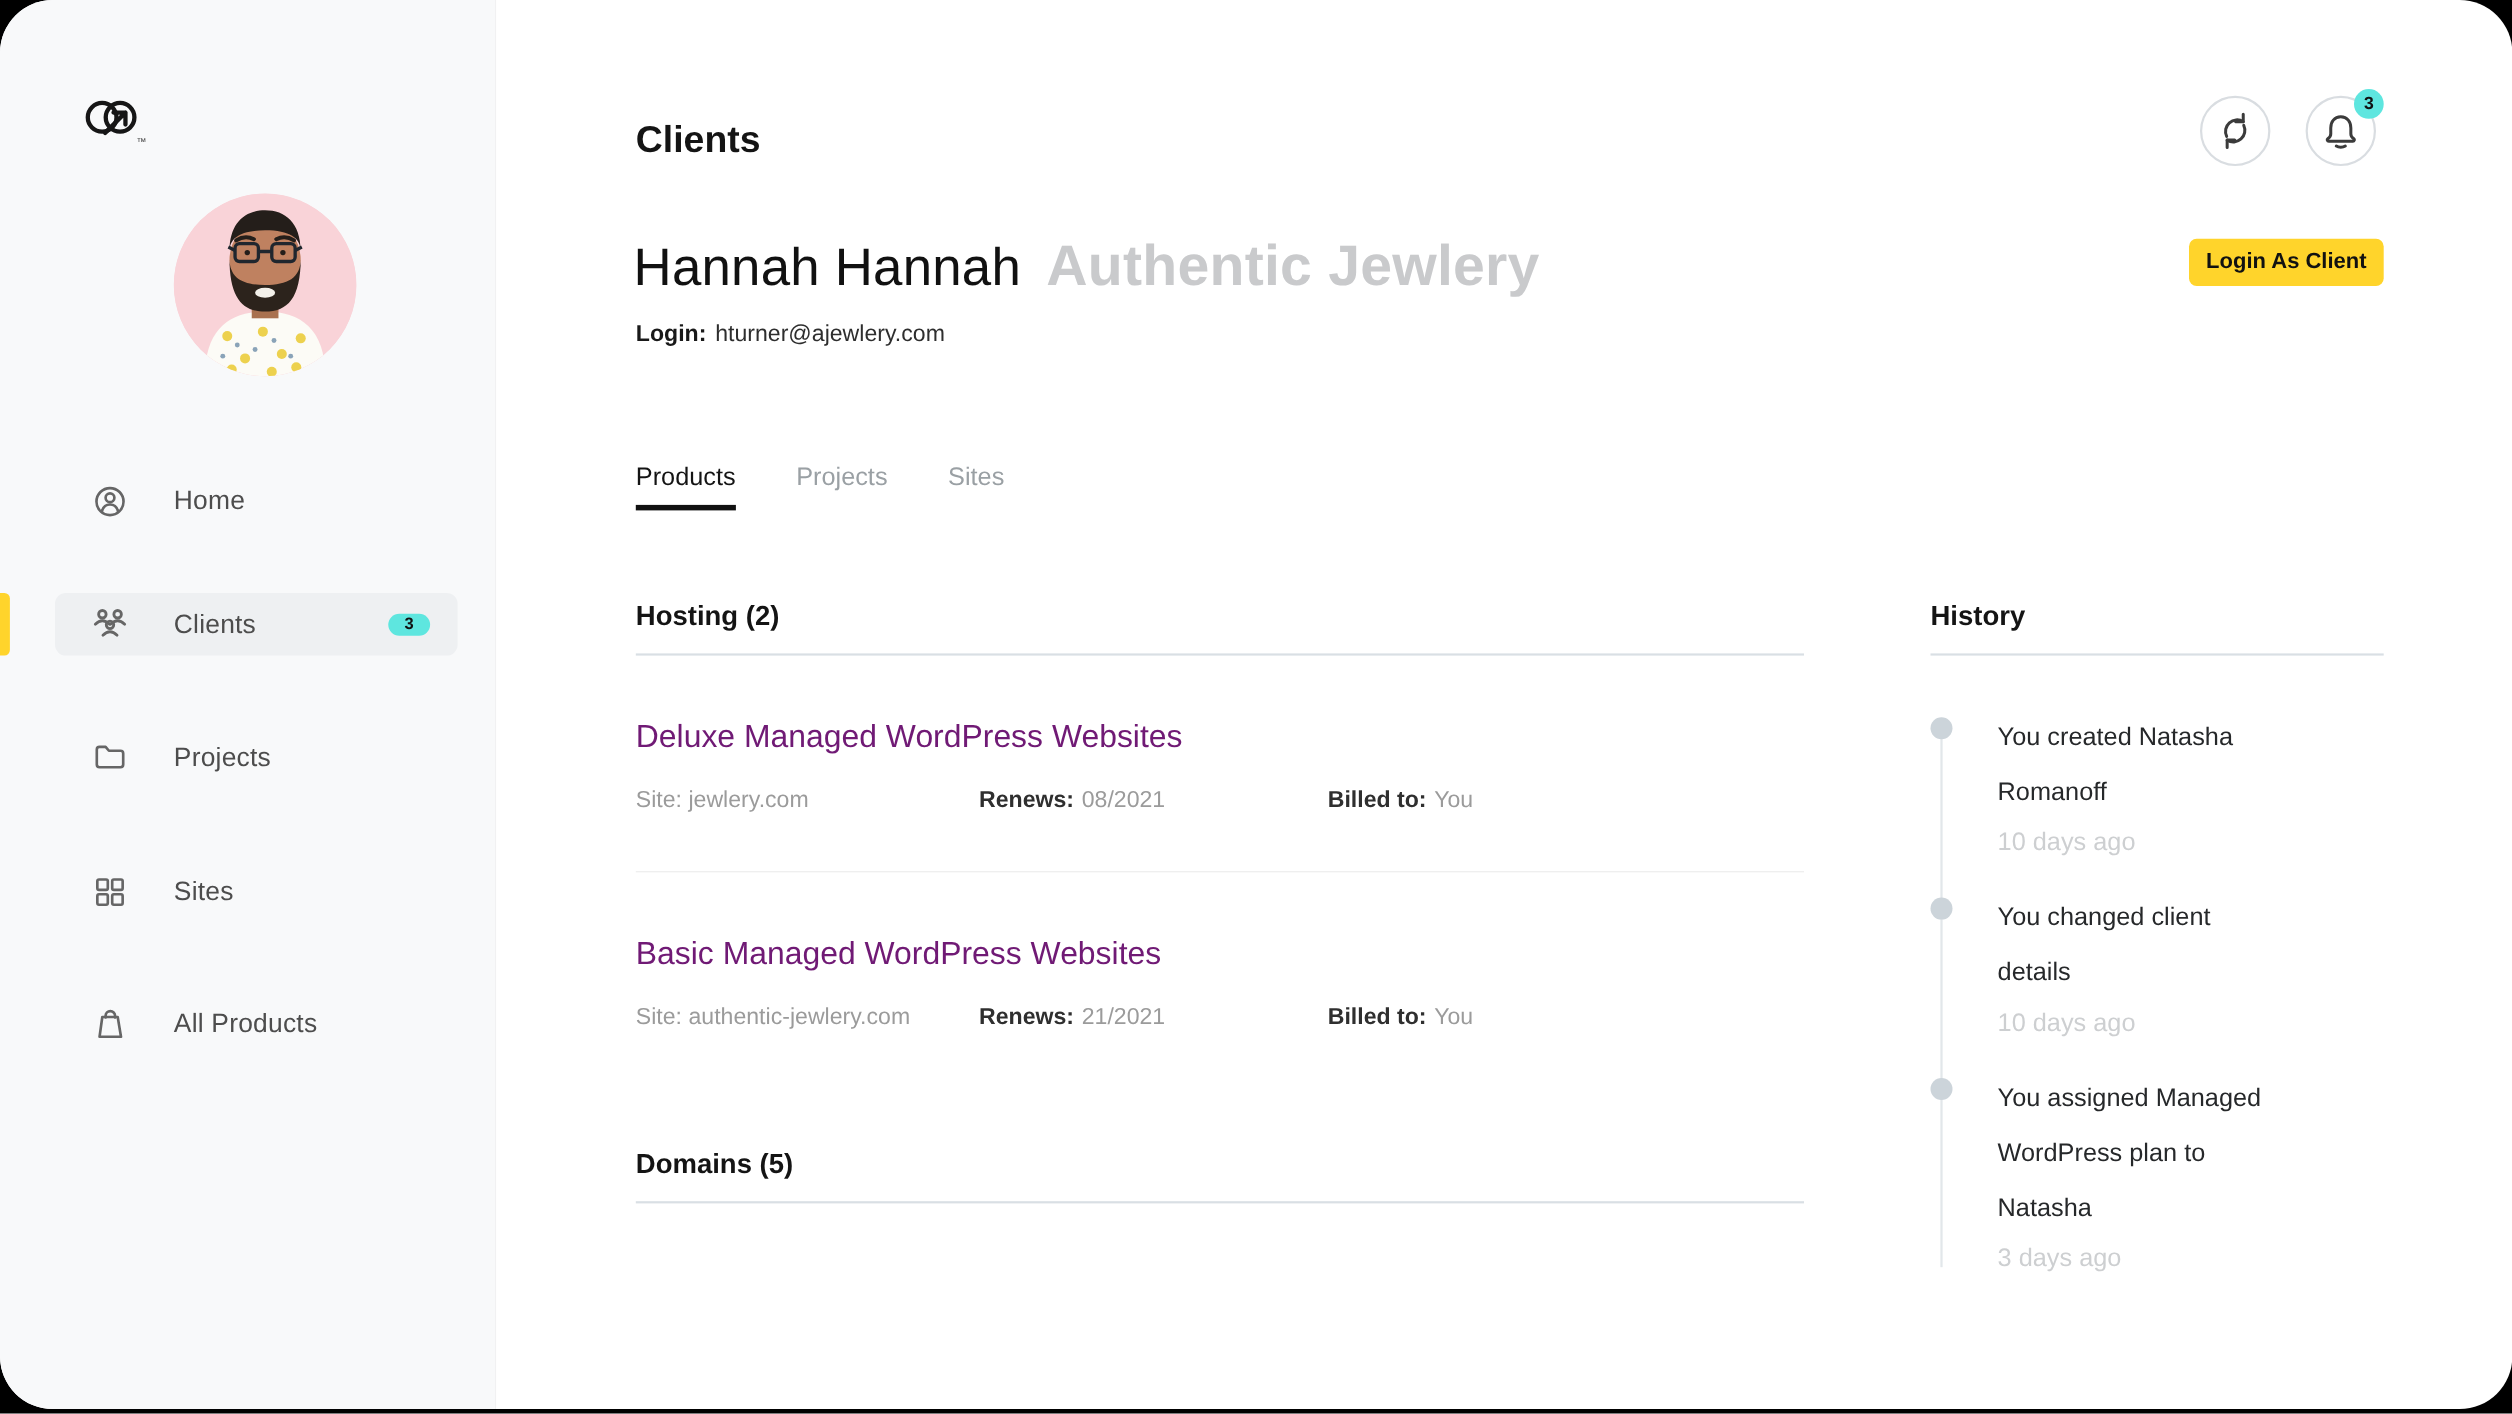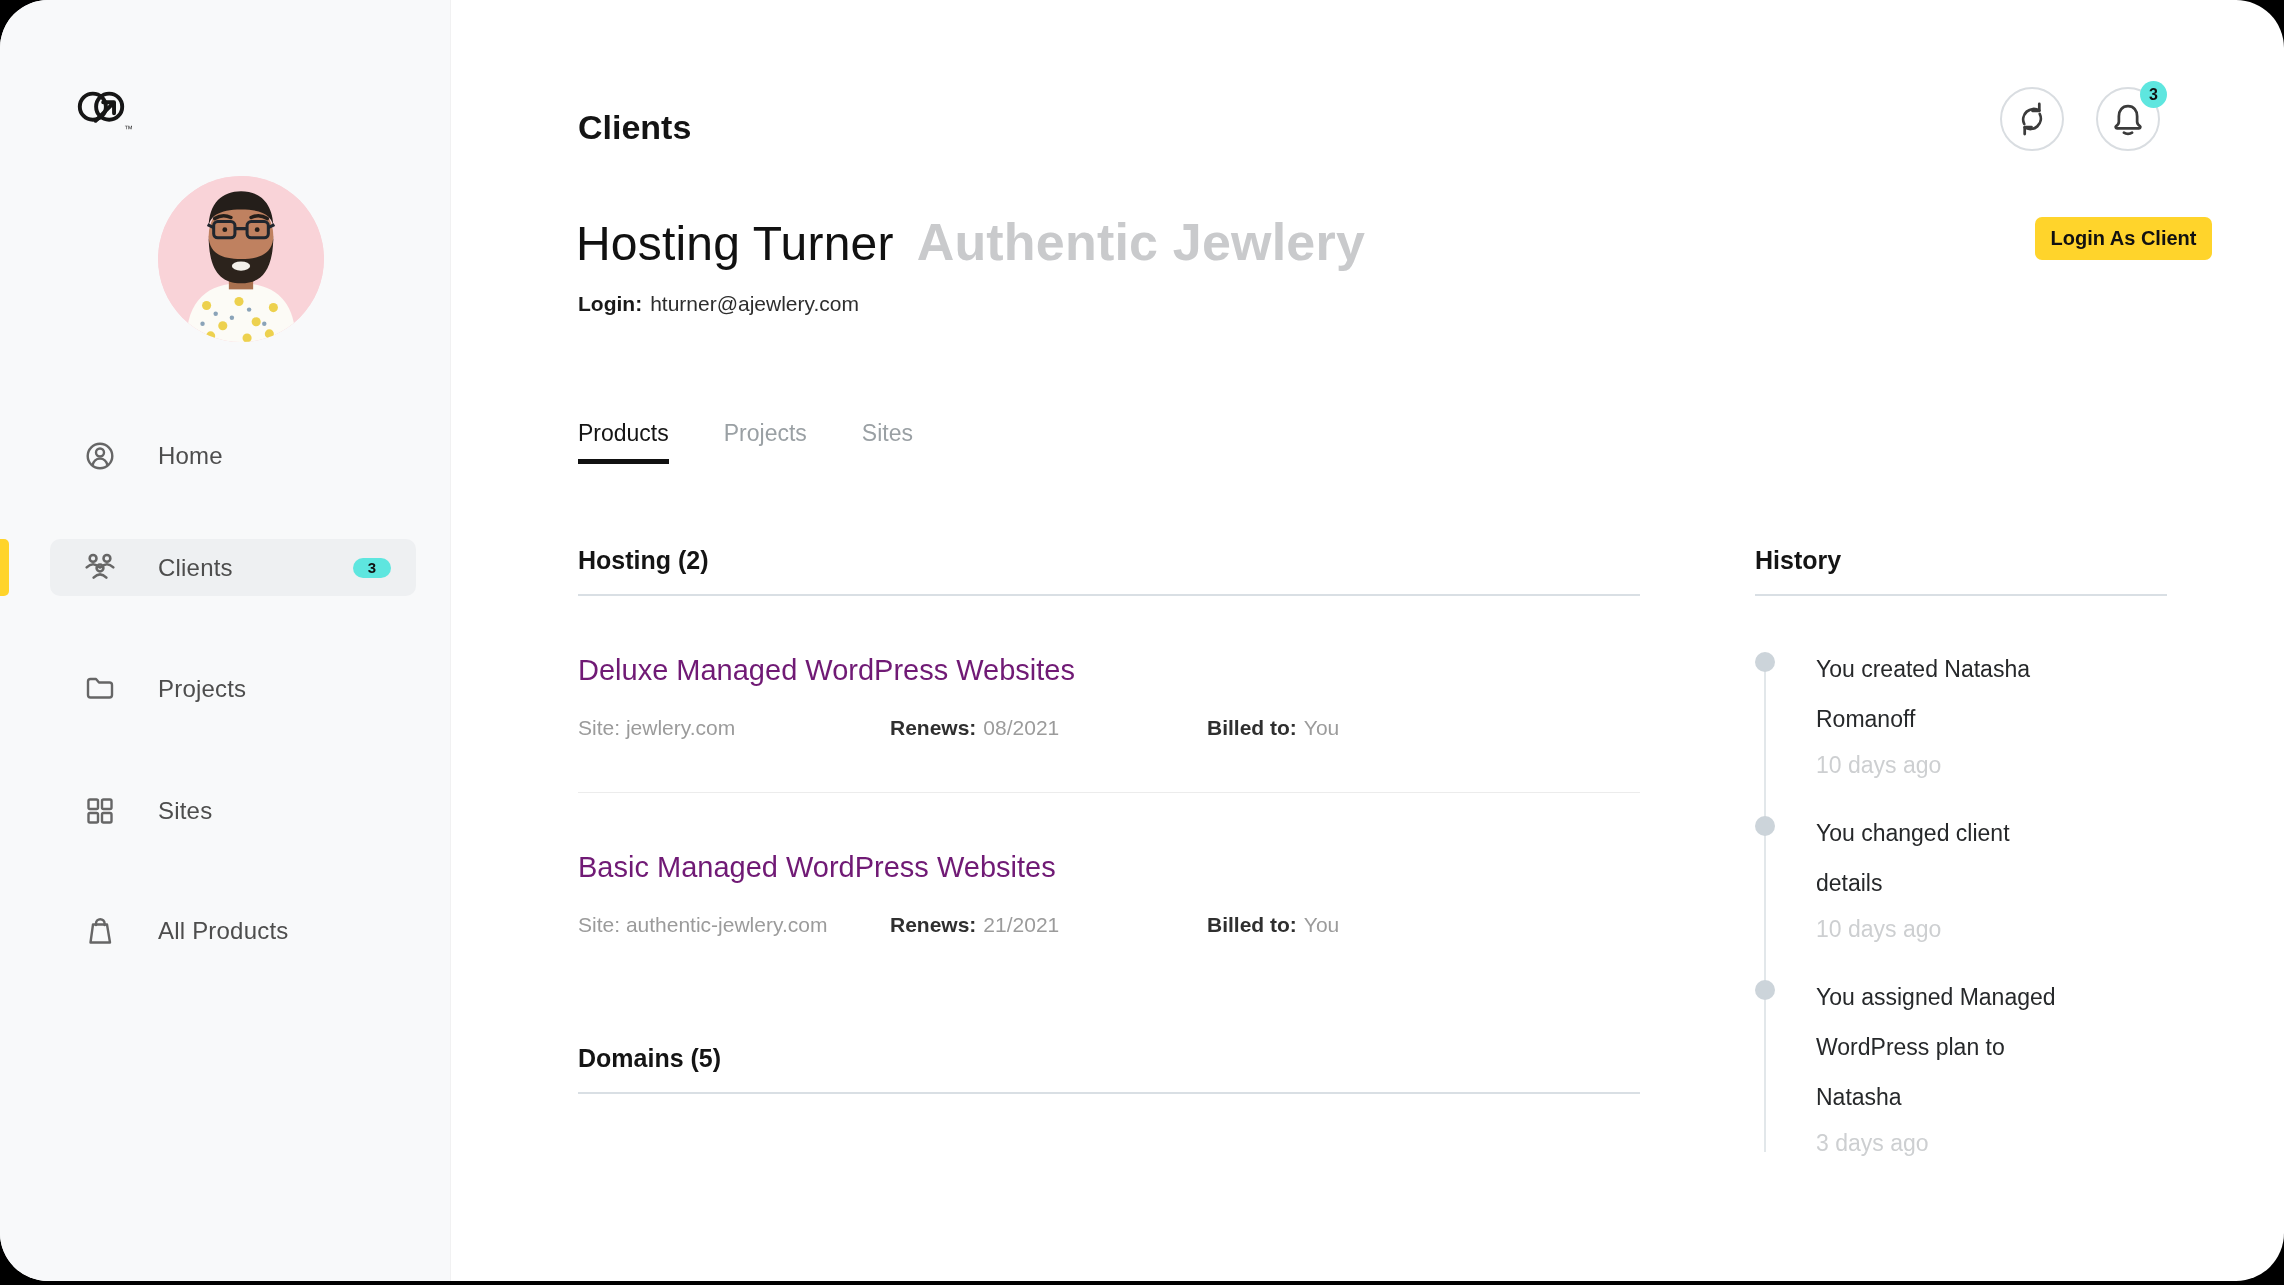--- a/index.html
+++ b/index.html
@@ -28,21 +28,21 @@
   .icon-btn.refresh { left:2000px; }
   .icon-btn.bell { left:2096px; }
   .bell-badge { position:absolute; top:-8px; left:42px; width:27px; height:27px; border-radius:50%; background:#5ee6df; color:#111; font-size:16px; font-weight:700; display:flex; align-items:center; justify-content:center; }
 
   .client-row { position:absolute; left:576px; top:212px; display:flex; align-items:baseline; gap:23px; white-space:nowrap; }
   .client-name { font-size:48px; font-weight:500; color:#111; letter-spacing:.2px; }
   .client-company { font-size:52px; font-weight:700; color:#c9cacc; letter-spacing:.2px;text-align:right; }
   .email-row { position:absolute; left:578px; top:292px; font-size:21px; color:#2e2e2e; }
   .email-label { font-weight:700; color:#191919; margin-right:8px; }
 
-  .login-btn { position:absolute; left:1990px; top:217px; width:177px; height:43px; background:#ffd42b; border:none; border-radius:7px; font-family:"Liberation Sans", sans-serif; font-size:20px; font-weight:700; color:#111; cursor:pointer;margin-left:45px; }
+  .login-btn { position:absolute; left:1990px; top:217px; width:177px; height:43px; background:#ffd42b; border:none; border-radius:7px; font-family:"Liberation Sans", sans-serif; font-size:20px; font-weight:700; color:#111; cursor:pointer; }
 
   
   .tabs { position:absolute; left:578px; top:420px; display:flex; gap:55px; }
   .tab { font-size:23px; color:#9aa0a4; padding-bottom:12px; cursor:pointer; }
   .tab.active { color:#141414; border-bottom:5px solid #111; }
 
   
   .products-col { position:absolute; left:578px; top:545px; width:1062px; }
   .section-title { font-size:25px; font-weight:700; color:#141414; line-height:30px; }
   .section-divider { border-top:2px solid #d9dfe4; margin-top:19px; }
@@ -209,21 +209,21 @@
     <svg width="42" height="42" viewBox="0 0 46 46">
       <g class="stroke-dark">
         <path d="M23 9 C16.5 9 13 14 13 20 L13 26 C13 28.2 11.5 29.8 10 30.8 C9 31.5 9.5 33.2 11 33.2 L35 33.2 C36.5 33.2 37 31.5 36 30.8 C34.5 29.8 33 28.2 33 26 L33 20 C33 14 29.5 9 23 9 Z"></path>
         <path d="M18.5 38 a6 3.5 0 0 0 9 0"></path>
       </g>
     </svg>
     <span class="bell-badge">3</span>
   </button>
 
   <div class="client-row">
-    <span class="client-name">Hosting Turner</span>
+    <span class="client-name">Hannah Hannah</span>
     <span class="client-company">Authentic Jewlery</span>
   </div>
 
   <div class="email-row">
     <span class="email-label">Login:</span><span>hturner@ajewlery.com</span>
   </div>
 
   <button class="login-btn">Login As Client</button>
 
   <div class="tabs">

